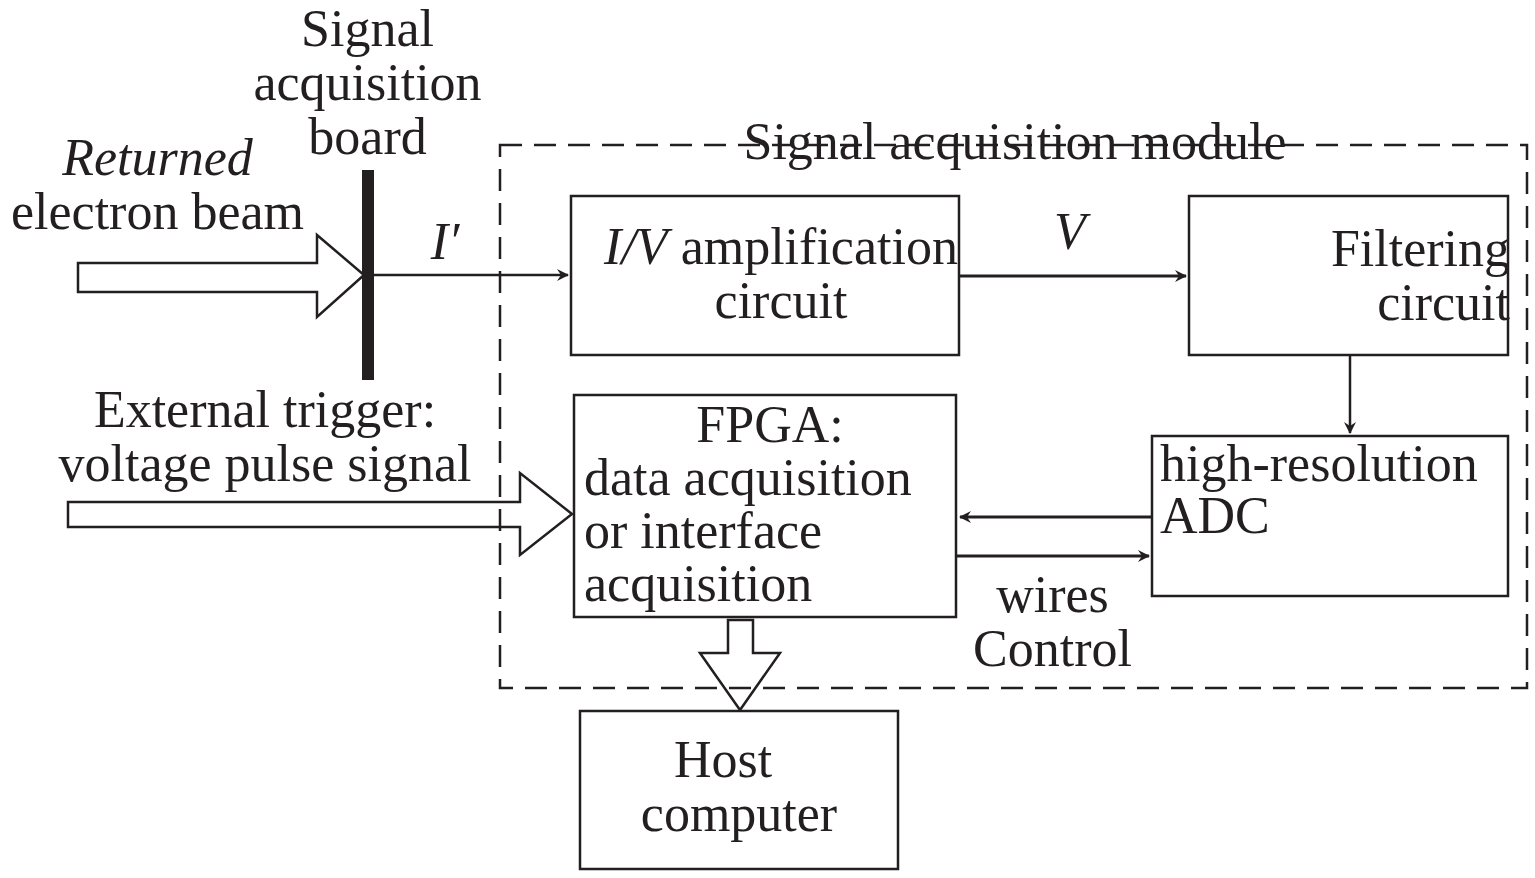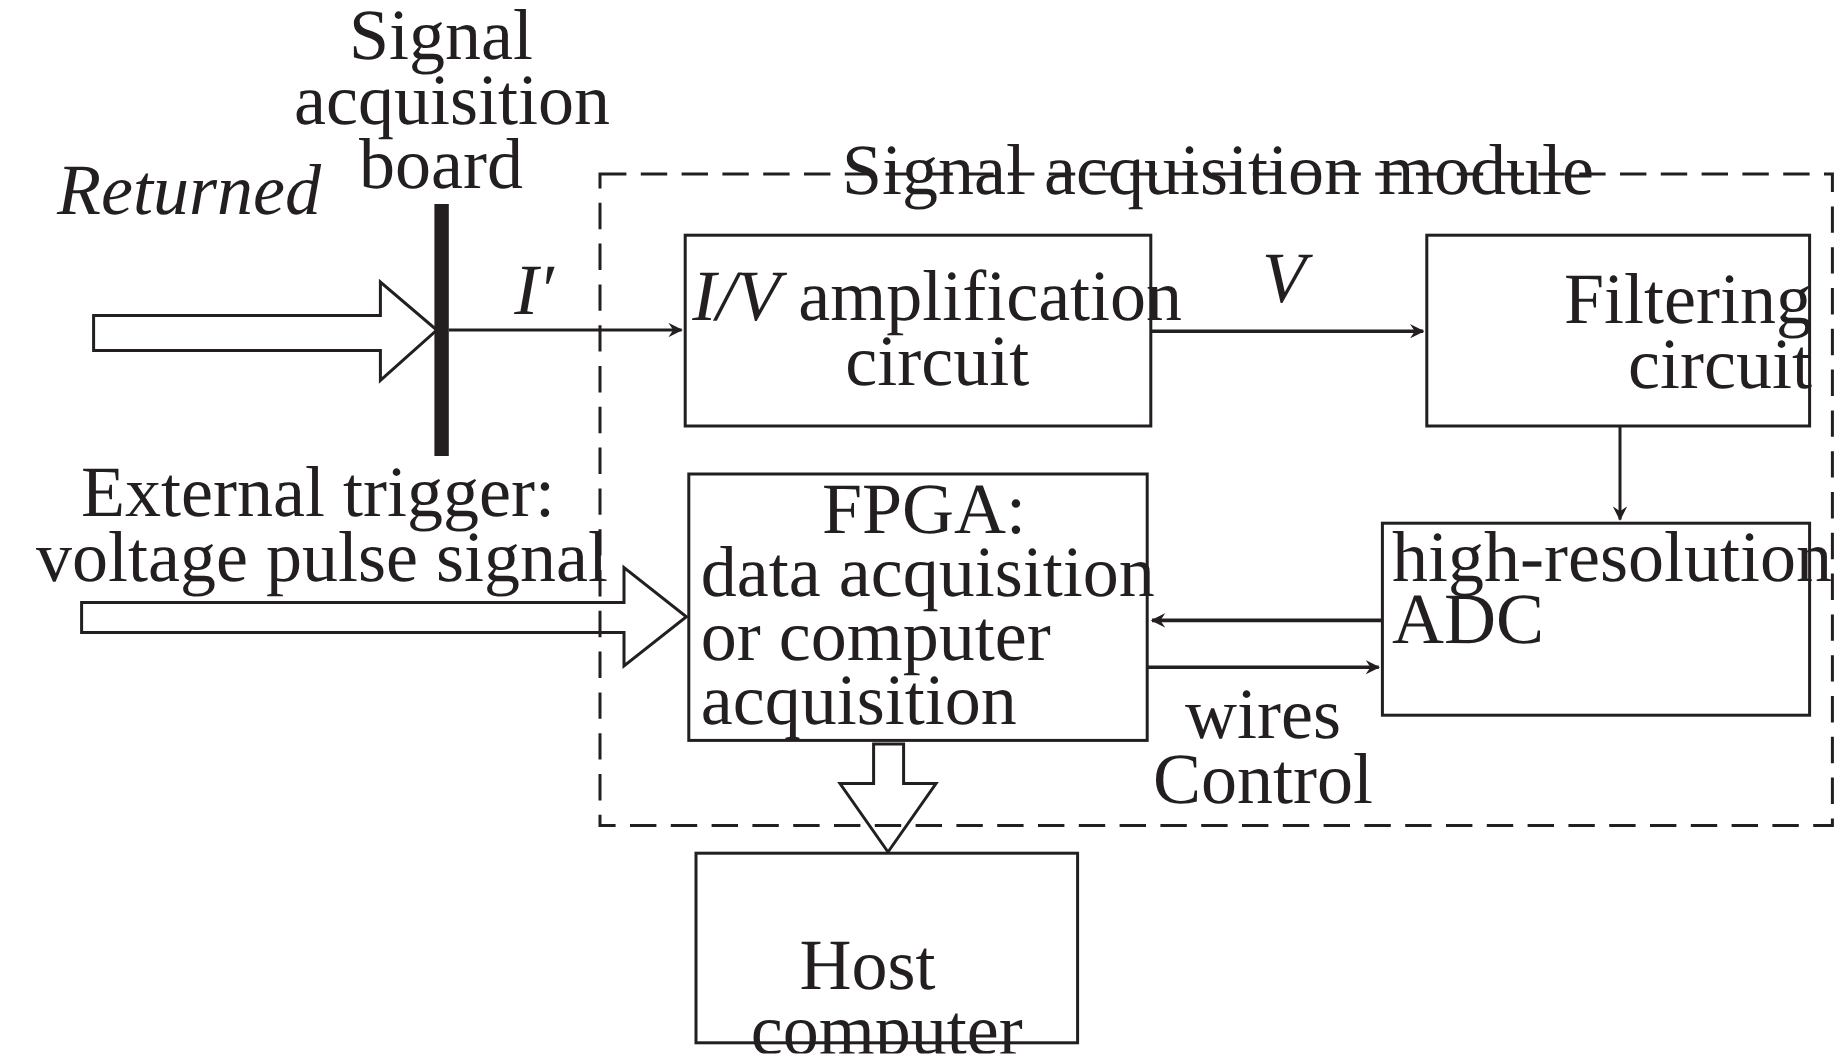--- a/index.html
+++ b/index.html
@@ -1,18 +1,18 @@
 <!DOCTYPE html>
 <html><head>
 <meta charset="utf-8">
 <style>
   html,body{margin:0;padding:0;background:#ffffff;}
   body{width:1535px;height:878px;position:relative;overflow:hidden;font-family:"Liberation Serif","DejaVu Serif",serif;color:#231f20;}
   svg{position:absolute;left:0;top:0;}
-  .lbl{position:absolute;font-size:60px;line-height:54px;text-align:center;white-space:nowrap;}
+  .lbl{position:absolute;font-size:52px;line-height:54px;text-align:center;white-space:nowrap;}
   .it{font-style:italic;}
 </style>
 </head>
 <body>
 
 <svg width="1535" height="878" viewBox="0 0 1535 878">
   <defs>
     <marker id="ah" markerWidth="12" markerHeight="12" refX="11" refY="6" orient="auto" markerUnits="userSpaceOnUse">
       <path d="M0,0 L12,6 L0,12 L4,6 Z" fill="#231f20"></path>
     </marker>
@@ -48,20 +48,21 @@
 </svg>
 
 <div class="lbl" style="left:245px;top:2px;width:245px;">
   <div>Signal</div>
   <div>acquisition</div>
   <div>board</div>
 </div>
 
 <div class="lbl" style="left:0px;top:131px;width:315px;">
   <div style="padding-left:0;font-style:italic;">Returned</div>
+  <div>electron beam</div>
 </div>
 
 <div class="lbl" style="left:700px;top:74px;width:630px;margin-top:41px;">Signal acquisition module</div>
 
 <div class="lbl it" style="left:415px;top:215px;width:60px;">I′</div>
 <div class="lbl it" style="left:1040px;top:205px;width:60px;">V</div>
 
 <div class="lbl" style="left:571px;top:220px;width:420px;">
   <div><span class="it">I/V</span><span> amplification</span></div>
   <div>circuit</div>
@@ -73,30 +74,30 @@
 </div>
 
 <div class="lbl" style="left:30px;top:383px;width:470px;">
   <div>External trigger:</div>
   <div>voltage pulse signal</div>
 </div>
 
 <div class="lbl" style="left:584px;top:398px;width:372px;text-align:left;line-height:53px;">
   <div style="text-align:center;">FPGA:</div>
   <div>data acquisition</div>
-  <div>or computer</div>
+  <div>or interface</div>
   <div>acquisition</div>
 </div>
 
 <div class="lbl" style="left:1160px;top:438px;width:348px;text-align:left;line-height:52px;">
   <div>high-resolution</div>
   <div>ADC</div>
 </div>
 
 <div class="lbl" style="left:960px;top:568px;width:185px;">
   <div>wires</div>
   <div>Control</div>
 </div>
 
 <div class="lbl" style="left:580px;top:733px;width:318px;">
-  <div style="padding-right:32px;margin-top:44px;">Host</div>
+  <div style="padding-right:32px;">Host</div>
   <div>computer</div>
 </div>
 
 </body></html>

